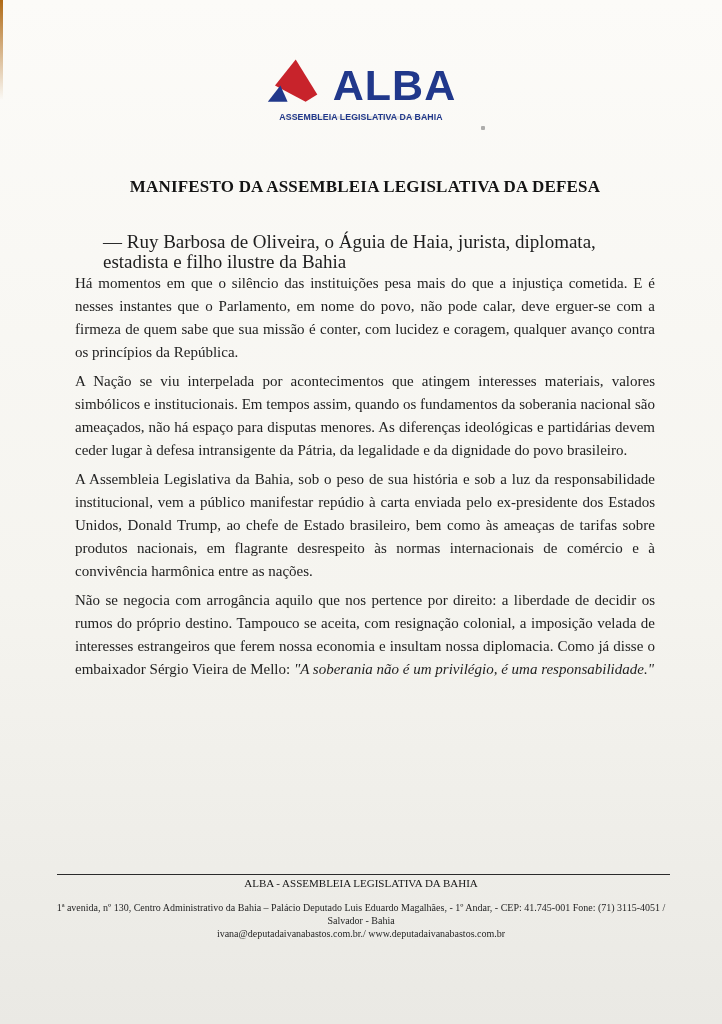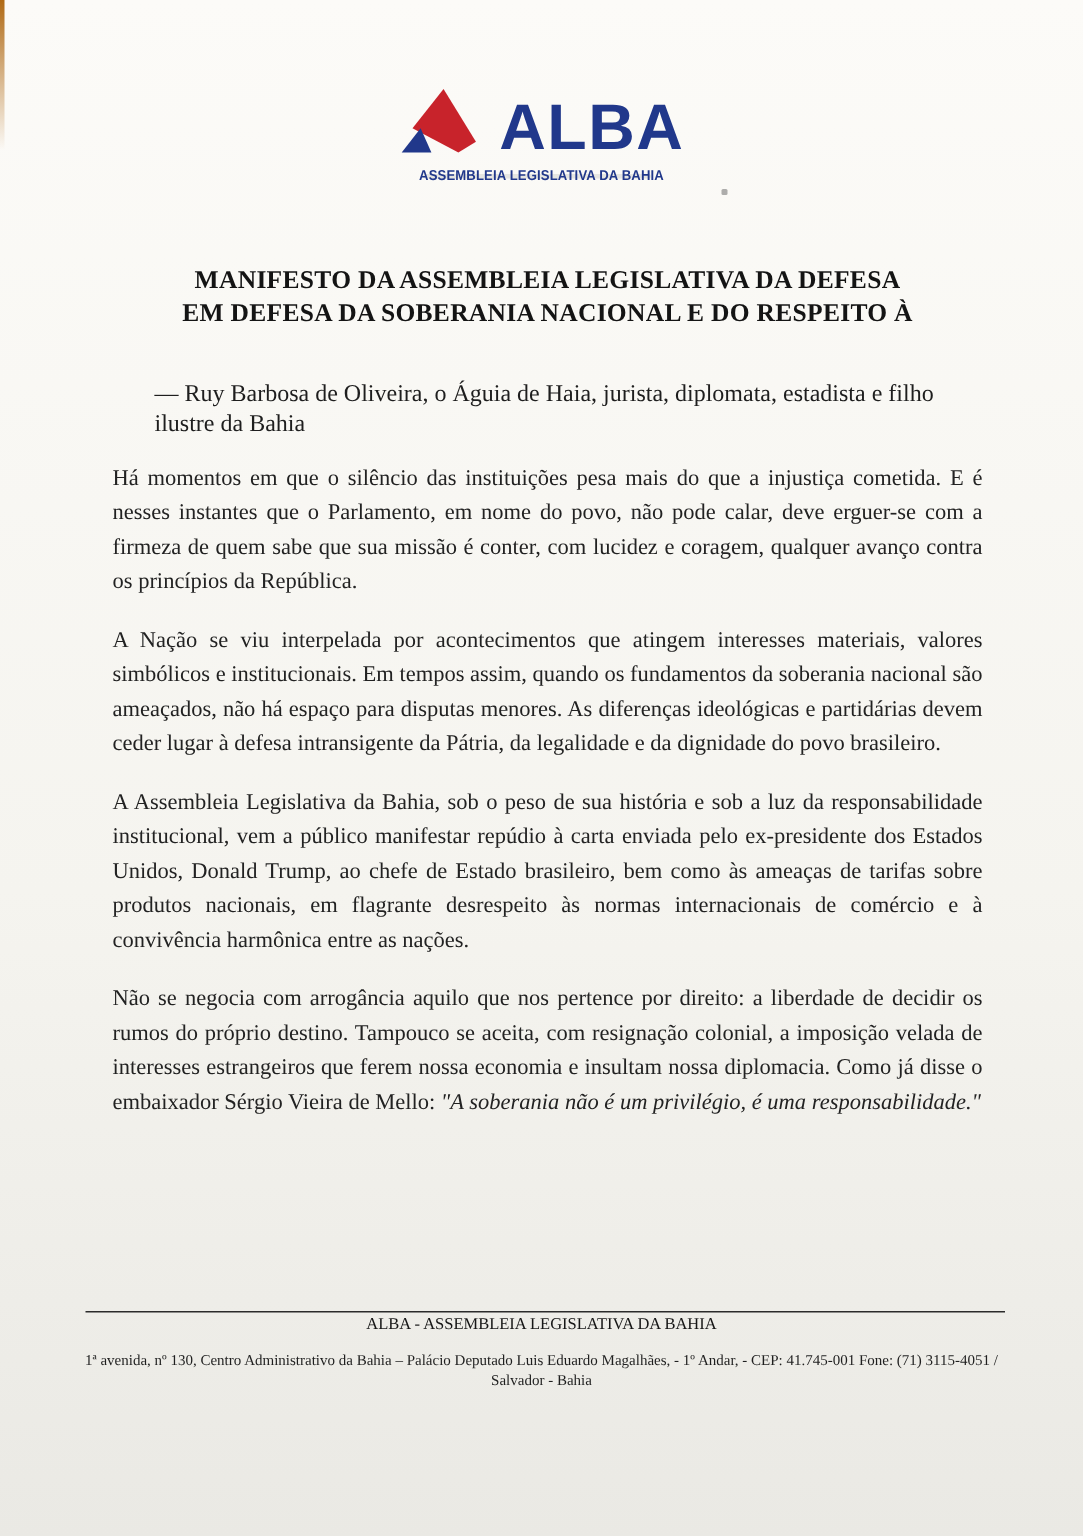--- a/index.html
+++ b/index.html
@@ -36,26 +36,26 @@
   }
   
   .content{position:absolute;left:75px;top:120px;width:580px;}
   .doc-title{
     margin-top:56px;text-align:center;font-weight:bold;font-size:17px;
     line-height:21.5px;letter-spacing:0.2px;color:#141414;
   }
   .doc-title span{display:block;}
   .quote-block{margin:34px 0 0 28px;width:520px;}
   .quote-text{font-style:italic;font-size:16px;line-height:20px;}
-  .quote-attr{font-style:normal;font-size:16px;line-height:20px;margin-top:7px;}
+  .quote-attr{font-style:normal;font-size:19px;line-height:20px;margin-top:7px;}
   .body-p{
-    margin-top:15px;font-size:15px;line-height:23px;text-align:justify;
+    margin-top:0;font-size:15px;line-height:23px;text-align:justify;
     color:#222;
   }
-  .body-p + .body-p{margin-top:16px;}
+  .body-p + .body-p{margin-top:6px;}
   .inline-quote{font-style:italic;}
   
   .footer{position:absolute;left:0;right:0;top:874px;}
   .footer-rule{margin-left:57px;width:613px;border-top:1.5px solid var(--rule-color);}
   .footer-org{
     margin-top:2px;text-align:center;font-weight:normal;font-size:11px;line-height:12px;color:#161616;
   }
   .footer-address{
     margin:13px 54px 0;text-align:center;font-size:10px;line-height:12.5px;color:#1f1f1f;
   }
@@ -77,32 +77,32 @@
         <polygon points="2,49 16,31 24,49" fill="var(--logo-blue)"></polygon>
       </svg>
       <span class="logo-word">ALBA</span>
     </div>
     <div class="logo-subtitle">ASSEMBLEIA LEGISLATIVA DA BAHIA</div>
   </header>
 
   <main class="content">
     <h1 class="doc-title">
       <span>MANIFESTO DA ASSEMBLEIA LEGISLATIVA DA DEFESA</span>
-      <span>EM DEFESA DA SOBERANIA NACIONAL E DO RESPEITO À</span>
     </h1>
 
     <blockquote class="quote-block">
       <p class="quote-attr">— Ruy Barbosa de Oliveira, o Águia de Haia, jurista, diplomata, estadista e filho ilustre da Bahia</p>
     </blockquote>
 
     <p class="body-p">Há momentos em que o silêncio das instituições pesa mais do que a injustiça cometida. E é nesses instantes que o Parlamento, em nome do povo, não pode calar, deve erguer-se com a firmeza de quem sabe que sua missão é conter, com lucidez e coragem, qualquer avanço contra os princípios da República.</p>
     <p class="body-p">A Nação se viu interpelada por acontecimentos que atingem interesses materiais, valores simbólicos e institucionais. Em tempos assim, quando os fundamentos da soberania nacional são ameaçados, não há espaço para disputas menores. As diferenças ideológicas e partidárias devem ceder lugar à defesa intransigente da Pátria, da legalidade e da dignidade do povo brasileiro.</p>
     <p class="body-p">A Assembleia Legislativa da Bahia, sob o peso de sua história e sob a luz da responsabilidade institucional, vem a público manifestar repúdio à carta enviada pelo ex-presidente dos Estados Unidos, Donald Trump, ao chefe de Estado brasileiro, bem como às ameaças de tarifas sobre produtos nacionais, em flagrante desrespeito às normas internacionais de comércio e à convivência harmônica entre as nações.</p>
     <p class="body-p"><span>Não se negocia com arrogância aquilo que nos pertence por direito: a liberdade de decidir os rumos do próprio destino. Tampouco se aceita, com resignação colonial, a imposição velada de interesses estrangeiros que ferem nossa economia e insultam nossa diplomacia. Como já disse o embaixador Sérgio Vieira de Mello: </span><em class="inline-quote">"A soberania não é um privilégio, é uma responsabilidade."</em></p>
   </main>
 
   <footer class="footer">
     <div class="footer-rule"></div>
     <div class="footer-org">ALBA - ASSEMBLEIA LEGISLATIVA DA BAHIA</div>
     <div class="footer-address">1ª avenida, nº 130, Centro Administrativo da Bahia – Palácio Deputado Luis Eduardo Magalhães, - 1º Andar, - CEP: 41.745-001 Fone: (71) 3115-4051 / Salvador - Bahia</div>
+    <div class="footer-contacts">ivana@deputadaivanabastos.com.br./ www.deputadaivanabastos.com.br</div>
   </footer>
 
 </div>
 
 </body></html>

